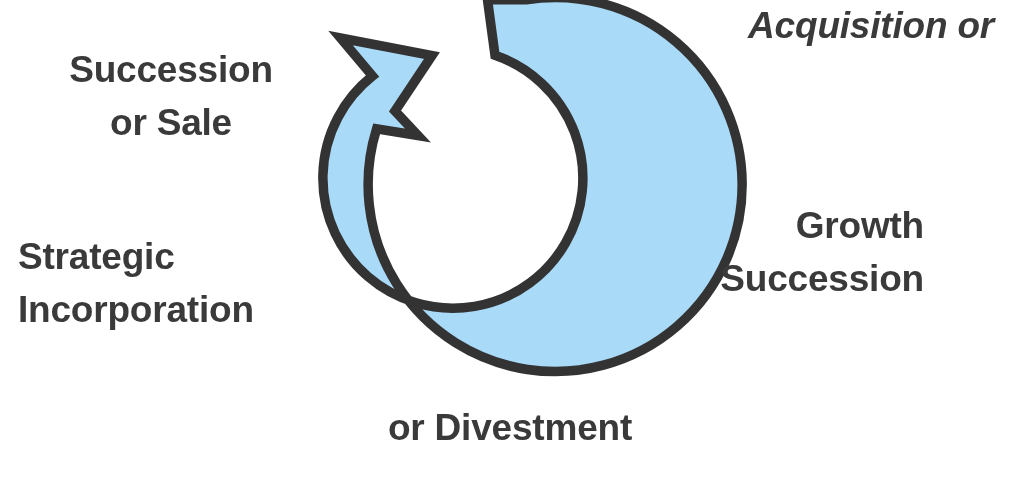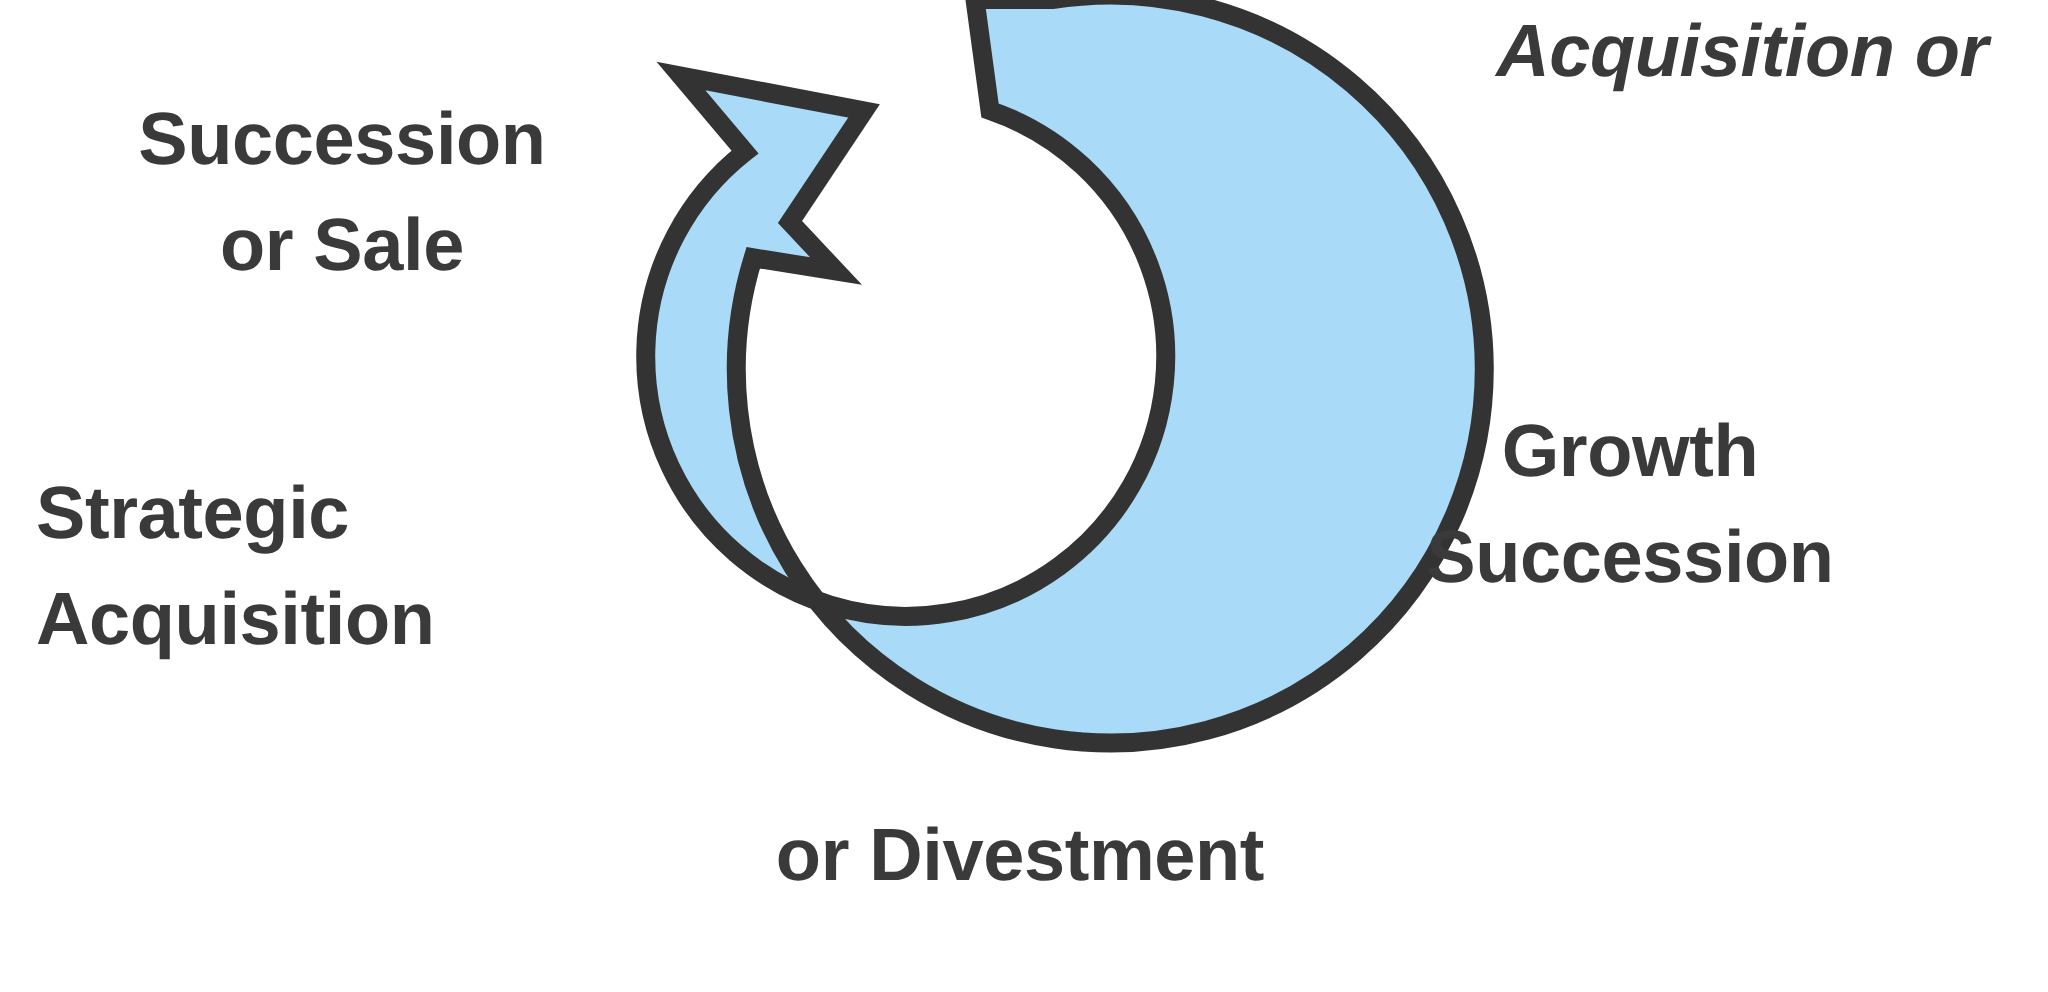--- a/index.html
+++ b/index.html
@@ -68,21 +68,21 @@
     top: 231px;
     width: 290px;
     text-align: left;
   }
 
   
   #label-growth {
     left: 706px;
     top: 200px;
     width: 218px;
-    text-align: center;
+    text-align: right;
   }
 
   
   #label-divestment {
     left: 222px;
     top: 402px;
     width: 576px;
     text-align: center;
   }
 </style>
@@ -113,21 +113,21 @@
     <span class="line">Succession</span>
     <span class="line">or Sale</span>
   </div>
 
   <div class="label" id="label-acquisition">
     <span class="line">Acquisition or</span>
   </div>
 
   <div class="label" id="label-partnerships">
     <span class="line">Strategic</span>
-    <span class="line">Acquisition</span>
+    <span class="line">Incorporation</span>
   </div>
 
   <div class="label" id="label-growth">
     <span class="line">Growth</span>
     <span class="line">Succession</span>
   </div>
 
   <div class="label" id="label-divestment">
     <span class="line">or Divestment</span>
   </div>

